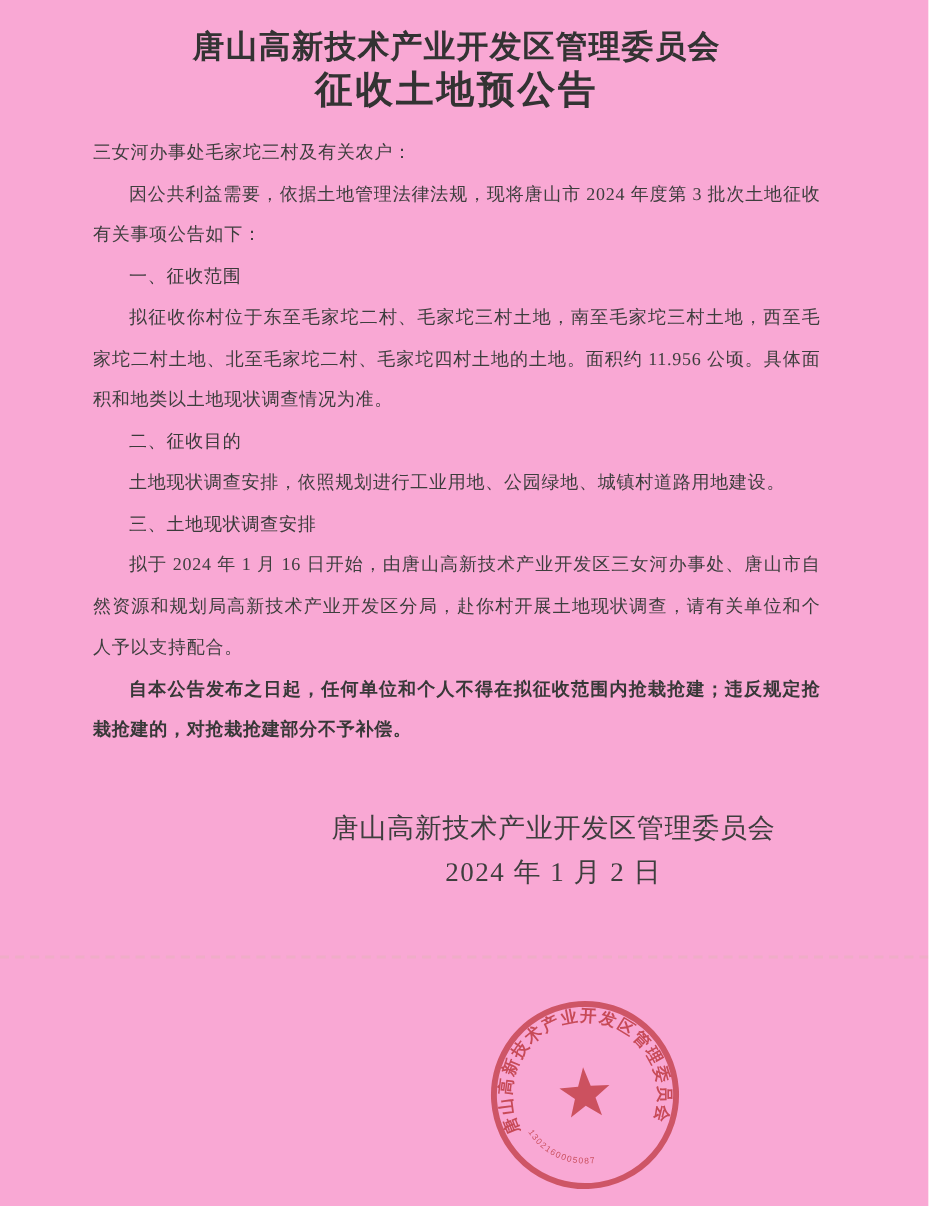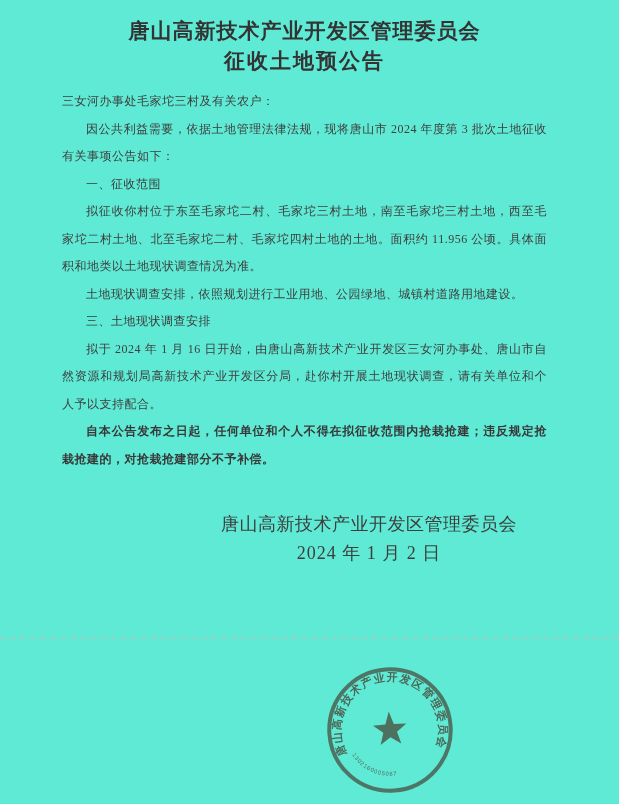--- a/index.html
+++ b/index.html
@@ -1,37 +1,37 @@
 <!DOCTYPE html>
 <html><head>
 <meta charset="utf-8">
 <style>
   html, body { margin: 0; padding: 0; background: #ffffff; }
   .page {
     position: relative;
     width: 619px;
     height: 804px;
-    background: #5eead4;
+    background: #f9a8d4;
     overflow: hidden;
     font-family: "Liberation Serif", "DejaVu Serif", serif;
     color: #3e3e3e;
     box-sizing: border-box;
     padding: 16px 72px 0 62px;
   }
   .title-line1 {
     text-align: center;
     font-size: 21px;
     font-weight: bold;
     color: #333333;
     letter-spacing: 1px;
     line-height: 30px;
   }
   .title-line2 {
     text-align: center;
-    font-size: 21px;
+    font-size: 25px;
     font-weight: bold;
     color: #333333;
     letter-spacing: 2px;
     line-height: 30px;
     margin-bottom: 12px;
   }
   p {
     margin: 0;
     font-size: 12px;
     line-height: 27.5px;
@@ -93,20 +93,21 @@
 
   <div class="title-line1">唐山高新技术产业开发区管理委员会</div>
   <div class="title-line2">征收土地预公告</div>
 
   <p>三女河办事处毛家坨三村及有关农户：</p>
   <p class="indent">因公共利益需要，依据土地管理法律法规，现将唐山市 2024 年度第 3 批次土地征收有关事项公告如下：</p>
 
   <p class="heading">一、征收范围</p>
   <p class="indent">拟征收你村位于东至毛家坨二村、毛家坨三村土地，南至毛家坨三村土地，西至毛家坨二村土地、北至毛家坨二村、毛家坨四村土地的土地。面积约 11.956 公顷。具体面积和地类以土地现状调查情况为准。</p>
 
+  <p class="heading">二、征收目的</p>
   <p class="indent">土地现状调查安排，依照规划进行工业用地、公园绿地、城镇村道路用地建设。</p>
 
   <p class="heading">三、土地现状调查安排</p>
   <p class="indent">拟于 2024 年 1 月 16 日开始，由唐山高新技术产业开发区三女河办事处、唐山市自然资源和规划局高新技术产业开发区分局，赴你村开展土地现状调查，请有关单位和个人予以支持配合。</p>
 
   <p class="indent warning">自本公告发布之日起，任何单位和个人不得在拟征收范围内抢栽抢建；违反规定抢栽抢建的，对抢栽抢建部分不予补偿。</p>
 
 
 
   <div class="sig-block">

